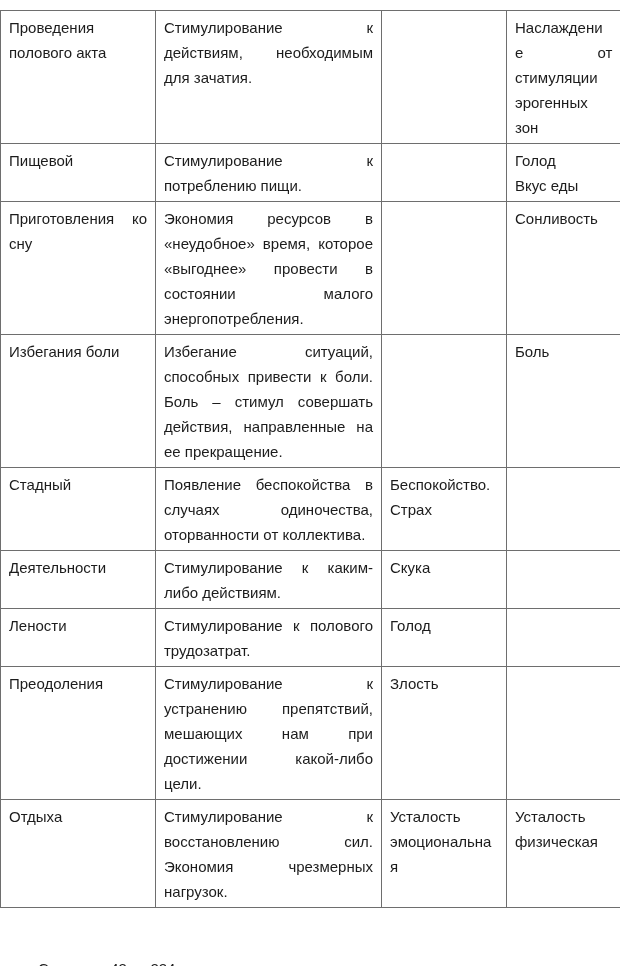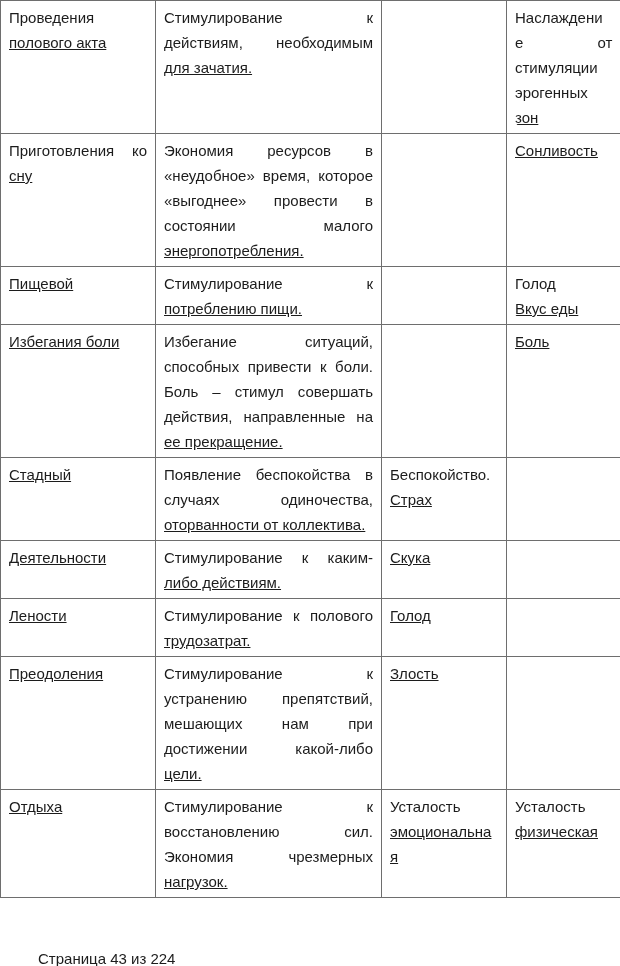--- a/index.html
+++ b/index.html
@@ -22,42 +22,41 @@
   }
   .page {
     width: 620px;
     height: 966px;
     position: relative;
   }
   table.doc-table {
     border-collapse: collapse;
     table-layout: fixed;
     width: 620px;
-    margin-top: 0;
+    margin-top: 10px;
   }
   table.doc-table td {
     border: 1px solid var(--color-border);
     vertical-align: top;
     padding: 4px 8px 3px 8px;
     font-size: 15px;
     line-height: 25px;
     overflow: hidden;
     overflow-wrap: break-word;
   }
   table.doc-table td:last-child {
     border-right: none; 
     border-radius: 31px;
   }
   .line {
     text-align: justify;
     text-align-last: justify;
   }
   .line:last-child {
     text-align-last: left;
-    text-decoration: underline;
   }
   .footer {
     position: absolute;
     left: 38px;
     top: 932px;
     font-size: 15px;
     line-height: 20px;
     margin-top: 17px;
   }
 </style>
@@ -88,51 +87,51 @@
           <td>
             <div class="line">Наслаждени</div>
             <div class="line">е от</div>
             <div class="line">стимуляции</div>
             <div class="line">эрогенных</div>
             <div class="line">зон</div>
           </td>
         </tr>
         <tr>
           <td>
+            <div class="line">Пищевой</div>
+          </td>
+          <td>
+            <div class="line">Стимулирование к</div>
+            <div class="line">потреблению пищи.</div>
+          </td>
+          <td></td>
+          <td>
+            <div class="line">Голод</div>
+            <div class="line">Вкус еды</div>
+          </td>
+        </tr>
+        <tr>
+          <td>
             <div class="line">Приготовления ко</div>
             <div class="line">сну</div>
           </td>
           <td>
             <div class="line">Экономия ресурсов в</div>
             <div class="line">«неудобное» время, которое</div>
             <div class="line">«выгоднее» провести в</div>
             <div class="line">состоянии малого</div>
             <div class="line">энергопотребления.</div>
           </td>
           <td></td>
           <td>
             <div class="line">Сонливость</div>
           </td>
         </tr>
         <tr>
           <td>
-            <div class="line">Пищевой</div>
-          </td>
-          <td>
-            <div class="line">Стимулирование к</div>
-            <div class="line">потреблению пищи.</div>
-          </td>
-          <td></td>
-          <td>
-            <div class="line">Голод</div>
-            <div class="line">Вкус еды</div>
-          </td>
-        </tr>
-        <tr>
-          <td>
             <div class="line">Избегания боли</div>
           </td>
           <td>
             <div class="line">Избегание ситуаций,</div>
             <div class="line">способных привести к боли.</div>
             <div class="line">Боль – стимул совершать</div>
             <div class="line">действия, направленные на</div>
             <div class="line">ее прекращение.</div>
           </td>
           <td></td>

